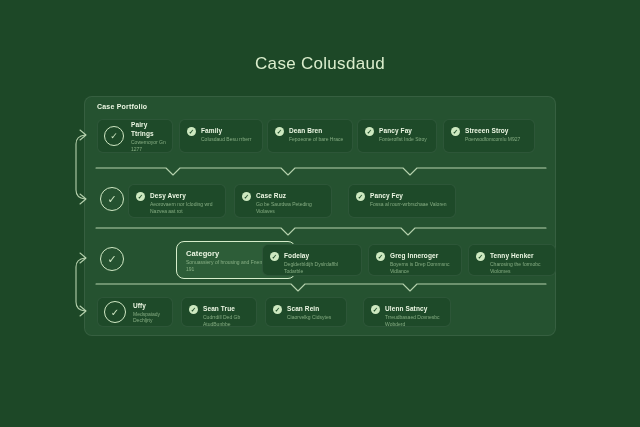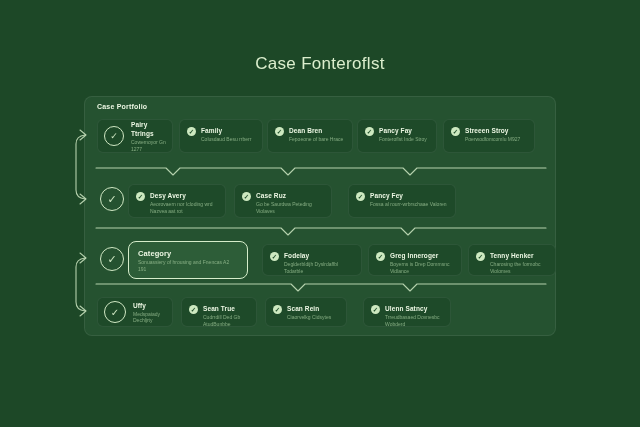--- a/index.html
+++ b/index.html
@@ -31,20 +31,21 @@
   .card{
     position:absolute; box-sizing:border-box; background:var(--card);
     border:1px solid rgba(255,255,255,.07); border-radius:6px;
     display:flex; align-items:flex-start; gap:5px; padding:6px 7px;
   }
   .card.lead{align-items:center; gap:7px; padding:4px 6px;}
   .card.highlight{
     background:var(--card-highlight-bg);
     border:1.5px solid var(--card-highlight-border); border-radius:8px;
     padding:7px 9px;
+    margin-left:48px;
   }
   .card-title{color:var(--card-title-text); font-size:6.5px; font-weight:700; line-height:9px; letter-spacing:.1px;}
   .card.highlight .card-title{font-size:7.5px;}
   .card-sub{color:var(--card-subtitle-text); opacity:.8; font-size:5px; line-height:6.5px; margin-top:1px;}
   .icon-sm{
     flex:none; width:9px; height:9px; margin-top:1px; border-radius:50%;
     background:var(--icon-fill); color:var(--icon-check);
     font-size:6.5px; line-height:9px; text-align:center; font-weight:700;
   }
   .circle-lg{
@@ -55,21 +56,21 @@
   .circle-lg.d22{width:22px;height:22px;font-size:10px;}
   .circle-lg.abs{position:absolute; width:24px; height:24px; font-size:11px;}
   svg.overlay{position:absolute; left:0; top:0; pointer-events:none;}
   svg.overlay path{fill:none; stroke:var(--line); stroke-opacity:.85; stroke-width:1.1; stroke-linecap:round; stroke-linejoin:round;}
 </style>
 </head>
 <body>
 
 <div class="stage">
 
-  <div class="page-title">Case Fonteroflst</div>
+  <div class="page-title">Case Colusdaud</div>
 
   <div class="panel">
     <div class="panel-title">Case Portfolio</div>
 
     <div class="card lead" style="left:12px;top:22px;width:76px;height:34px;">
       <span class="circle-lg d20">✓</span>
       <span>
         <div class="card-title">Pairy Ttrings</div>
         <div class="card-sub">Cowemoyor Gn 1277</div>
       </span>

